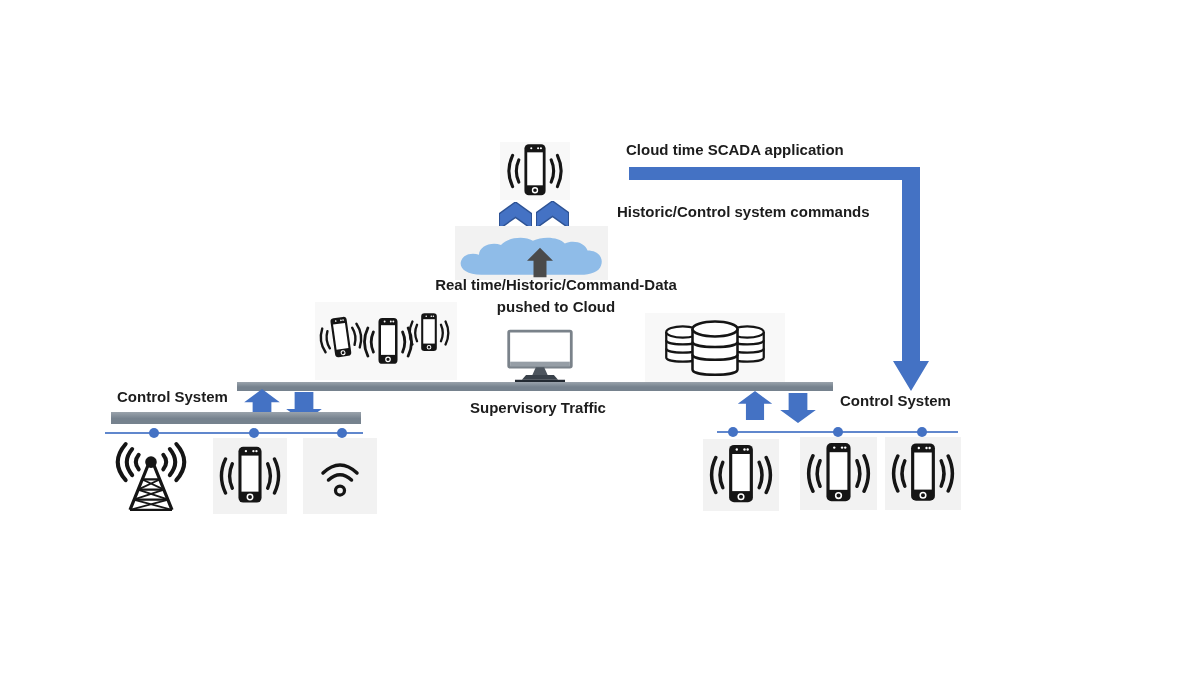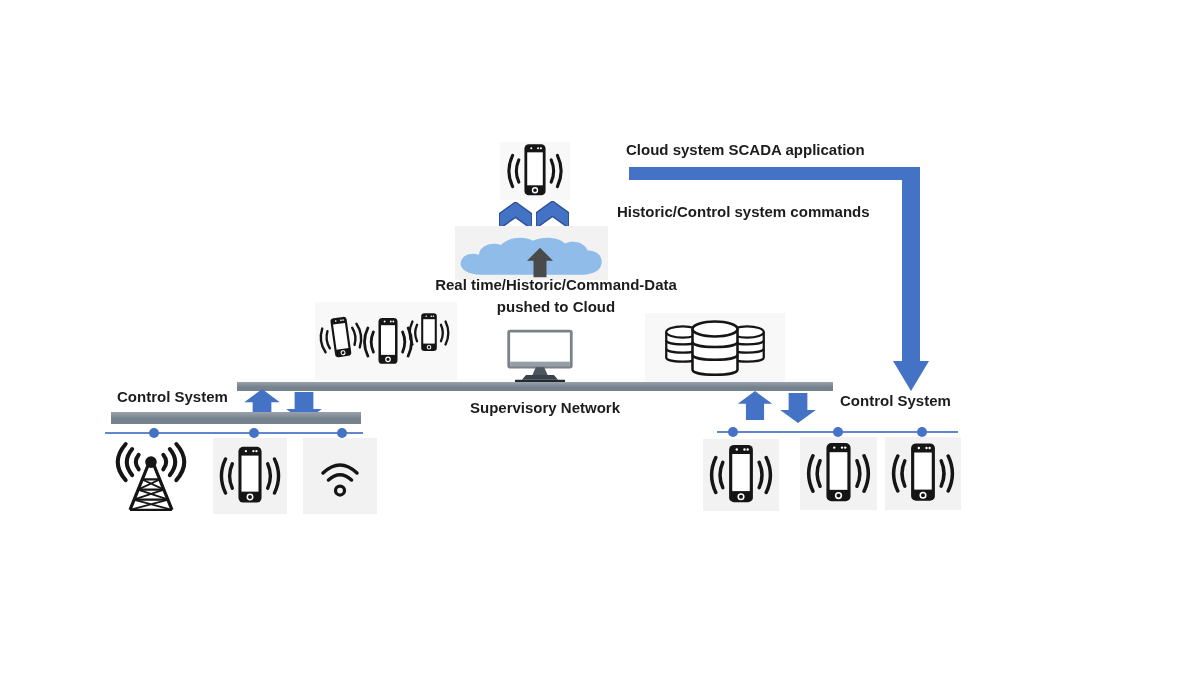--- a/index.html
+++ b/index.html
@@ -136,21 +136,21 @@
     <svg class="icon">
         <use href="#sym-darkarrow"></use>
       </svg>
   </div>
 
   <div class="lbl lbl-center" style="left:420px;top:274px;width:272px;line-height:22px;">
     <div>Real time/Historic/Command-Data</div>
     <div>pushed to Cloud</div>
   </div>
 
-  <div class="lbl" style="left:626px;top:141px;">Cloud system SCADA application</div>
+  <div class="lbl" style="left:626px;top:141px;">Cloud time SCADA application</div>
   <div class="abs" style="left:627px;top:161px;width:308px;height:234px;">
     <svg class="icon">
         <use href="#sym-elbow-arrow"></use>
       </svg>
   </div>
   <div class="lbl" style="left:617px;top:203px;">Historic/Control system commands</div>
 
   <div class="tile-light" style="left:315px;top:302px;width:142px;height:78px;"></div>
   <div class="abs rot-left" style="left:317px;top:307px;width:48px;height:62px;">
     <svg class="icon">
@@ -175,21 +175,21 @@
   </div>
 
   <div class="tile-light" style="left:645px;top:313px;width:140px;height:74px;"></div>
   <div class="abs" style="left:649px;top:317px;width:132px;height:66px;">
     <svg class="icon">
         <use href="#sym-db"></use>
       </svg>
   </div>
 
   <div class="bar" style="left:237px;top:382px;width:596px;height:9px;"></div>
-  <div class="lbl" style="left:470px;top:399px;">Supervisory Network</div>
+  <div class="lbl" style="left:470px;top:399px;">Supervisory Traffic</div>
 
   <div class="lbl" style="left:117px;top:388px;">Control System</div>
   <div class="abs" style="left:243px;top:389px;width:38px;height:30px;">
     <svg class="icon">
         <use href="#sym-arrow-up"></use>
       </svg>
   </div>
   <div class="abs" style="left:285px;top:392px;width:38px;height:30px;">
     <svg class="icon">
         <use href="#sym-arrow-down"></use>

